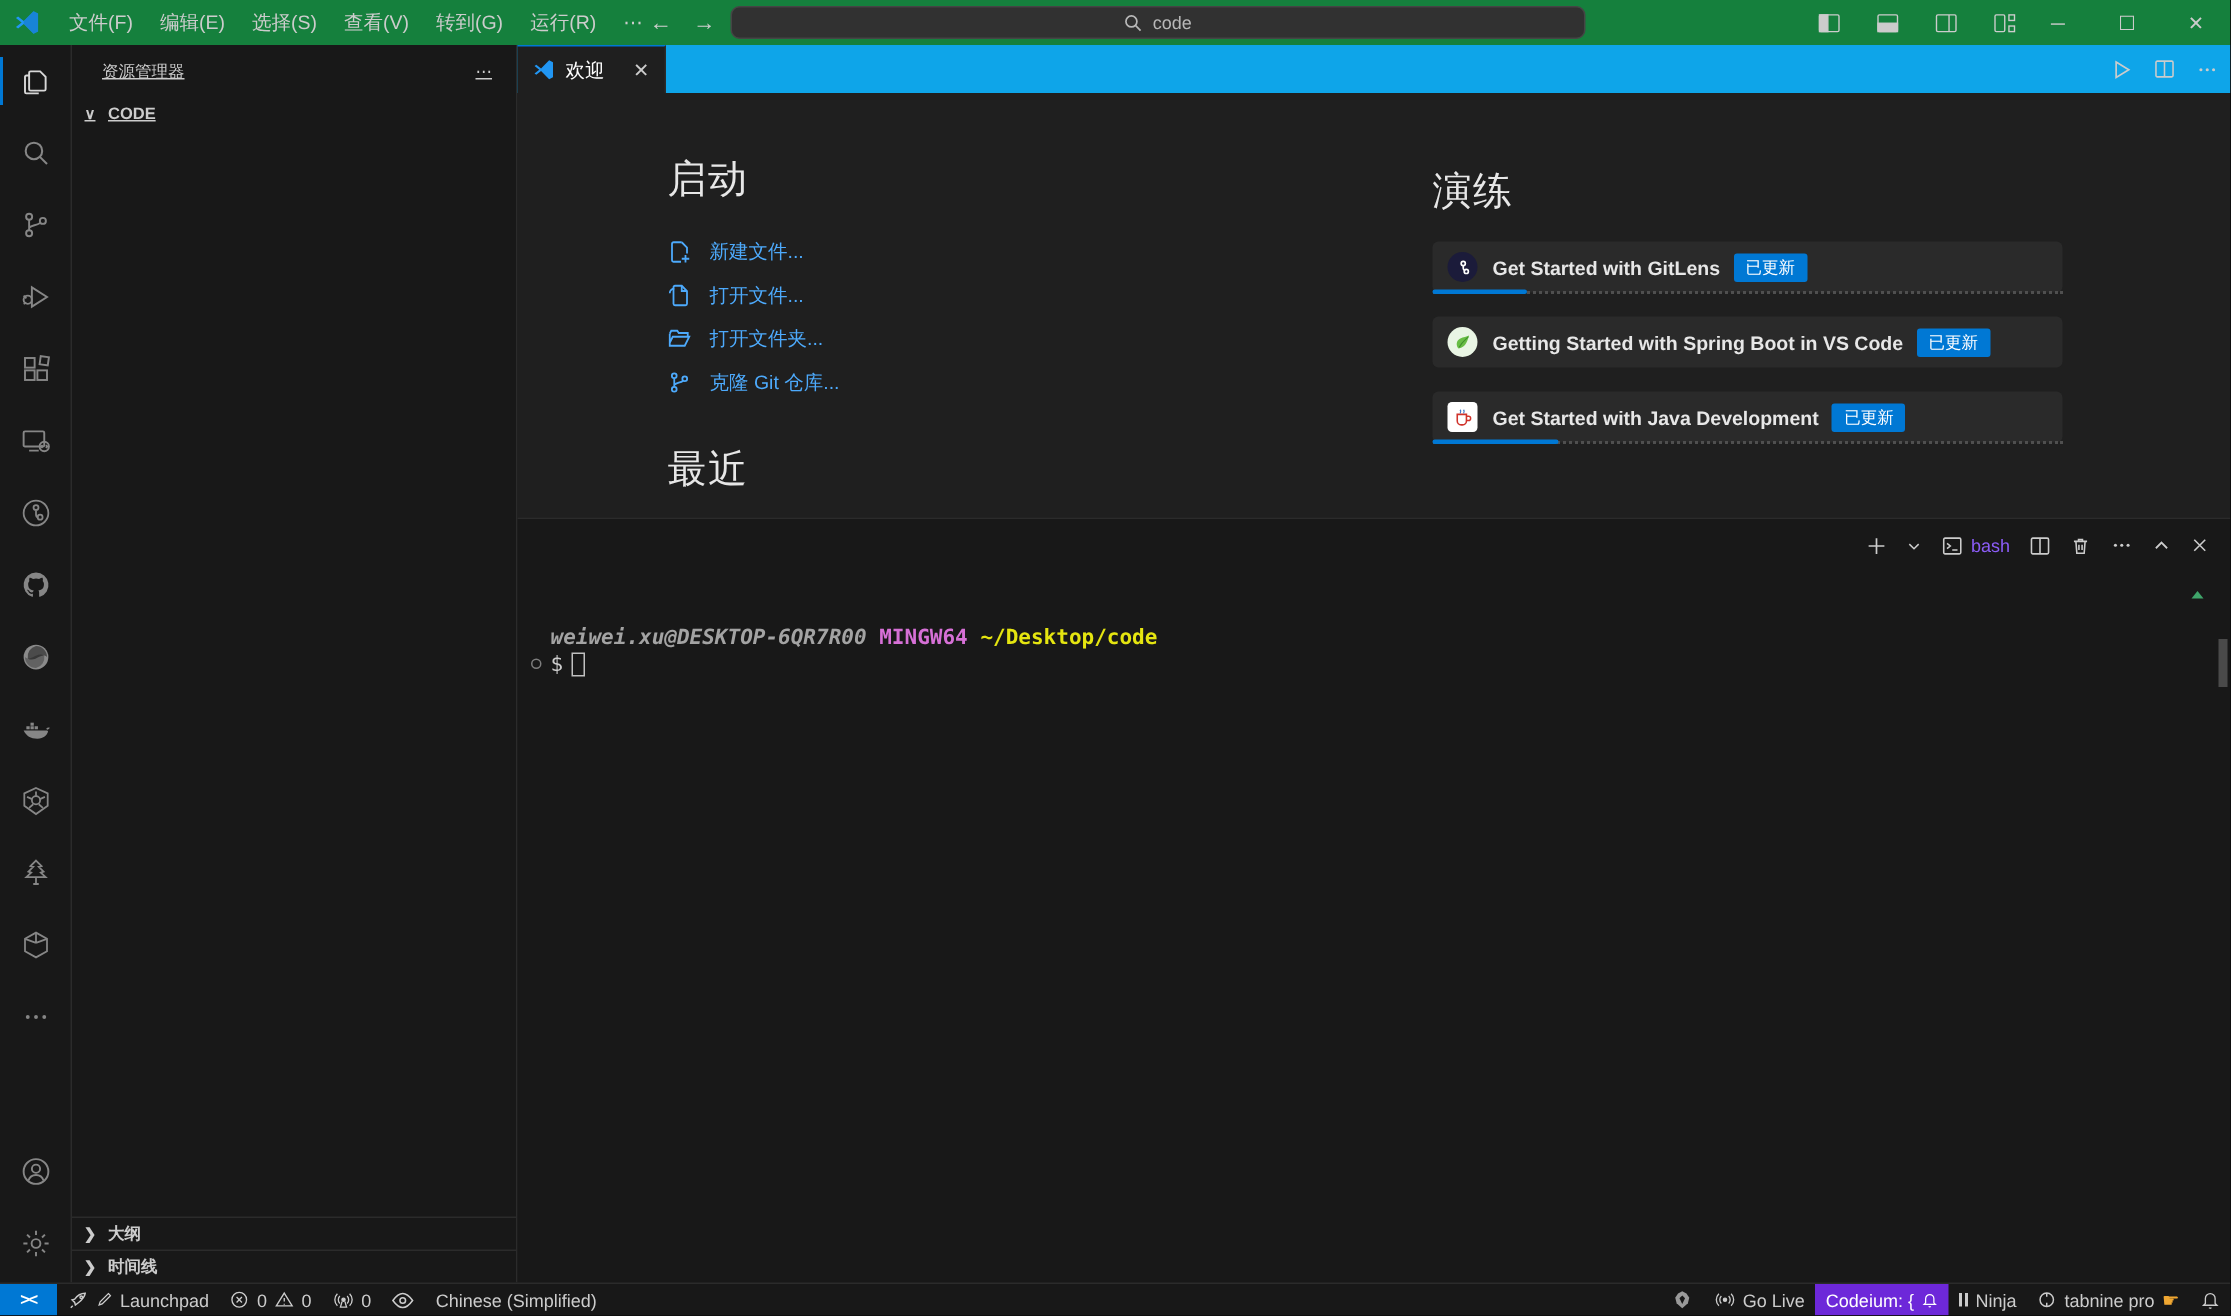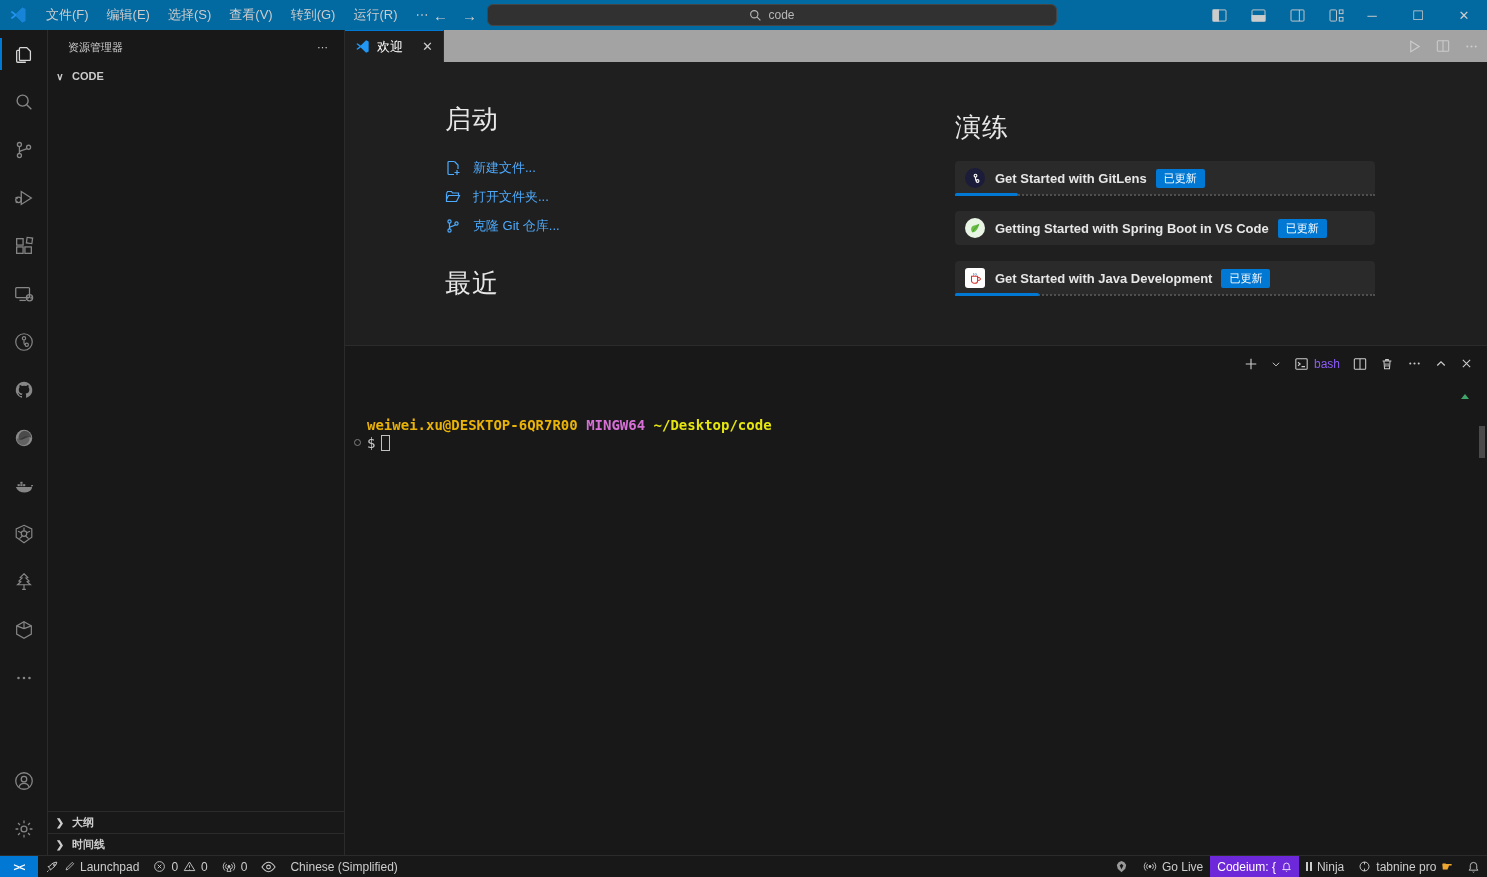--- a/index.html
+++ b/index.html
@@ -5,21 +5,21 @@
   * { margin:0; padding:0; box-sizing:border-box; }
   html,body { background:#000; }
   #app {
     position:relative; width:1487px; height:877px; overflow:hidden;
     background:#1f1f1f; color:#cccccc;
     font-family:"Liberation Sans", sans-serif; font-size:13px;
   }
   svg { display:block; }
 
   
-  .titlebar { position:absolute; top:0; left:0; right:0; height:30px; background:#0369a1; display:flex; align-items:center; z-index:30; }
+  .titlebar { position:absolute; top:0; left:0; right:0; height:30px; background:#15803d; display:flex; align-items:center; z-index:30; }
   .vscode-logo { width:18px; height:18px; margin:0 10px 0 9px; }
   .menu-item { padding:0 9px; height:30px; line-height:30px; color:#cccccc; font-size:13px; cursor:default; }
   .nav-arrows { position:absolute; left:433px; top:0; height:30px; display:flex; align-items:center; gap:14px; color:#cfcfcf; font-size:15px; }
   .search-box {
     position:absolute; left:487px; top:4px; width:570px; height:22px;
     background:#313131; border:1px solid #454545; border-radius:6px;
     display:flex; align-items:center; justify-content:center; gap:6px; color:#b8b8b8; font-size:12px;
   }
   .layout-controls { position:absolute; right:138px; top:0; height:30px; display:flex; align-items:center; gap:13px; }
   .layout-controls .lc { width:26px; height:22px; display:flex; align-items:center; justify-content:center; }
@@ -27,31 +27,31 @@
   .win-btn { width:46px; height:30px; display:flex; align-items:center; justify-content:center; color:#cccccc; font-size:13px; }
 
   
   .activitybar { position:absolute; left:0; top:30px; width:48px; bottom:22px; background:#181818; border-right:1px solid #2b2b2b; }
   .ab-item { width:48px; height:48px; display:flex; align-items:center; justify-content:center; color:#868686; position:relative; }
   .ab-item.active { color:#d7d7d7; }
   .ab-item.active::before { content:""; position:absolute; left:0; top:8px; bottom:8px; width:2px; background:#0078d4; }
   .ab-bottom { position:absolute; bottom:2px; left:0; }
 
   
-  .sidebar { position:absolute; left:48px; top:30px; width:297px; bottom:22px; background:#181818; border-right:1px solid #2b2b2b; }
+  .sidebar { position:absolute; left:48px; top:30px; width:297px; bottom:22px; background:#181818; border-right:1px solid #2b2b2b;text-decoration:underline; }
   .sidebar-header { height:35px; display:flex; align-items:center; padding:0 16px 0 20px; font-size:11px; color:#cccccc; }
   .sidebar-header .spacer { flex:1; }
   .sb-section-row { height:22px; display:flex; align-items:center; gap:4px; padding-left:4px; font-size:11px; font-weight:bold; color:#cccccc; }
   .sb-bottom { position:absolute; bottom:0; left:0; right:0; }
   .sb-bottom .sb-section-row { border-top:1px solid #2b2b2b; height:22px; }
   .chev { color:#cccccc; font-size:10px; width:16px; text-align:center; }
 
   
   .editor-area { position:absolute; left:345px; top:30px; right:0; height:315px; background:#1f1f1f; }
-  .tabbar { position:absolute; top:0; left:0; right:0; height:32px; background:#a3a3a3; display:flex; }
+  .tabbar { position:absolute; top:0; left:0; right:0; height:32px; background:#0ea5e9; display:flex; }
   .tab { height:32px; padding:0 10px 0 10px; background:#1f1f1f; border-top:1px solid #0078d4; border-right:1px solid #2b2b2b; display:flex; align-items:center; gap:7px; color:#ffffff; font-size:13px; }
   .tab .tab-close { color:#cccccc; font-size:13px; margin-left:12px; }
   .editor-actions { position:absolute; right:8px; top:0; height:32px; display:flex; align-items:center; gap:14px; color:#cccccc; }
 
   .welcome { position:absolute; top:32px; left:0; right:0; bottom:0; overflow:hidden; }
   .col-left { position:absolute; left:100px; top:40px; width:470px; }
   .col-right { position:absolute; left:610px; top:48px; width:420px; }
   .w-heading { font-size:26px; font-weight:400; color:#e7e7e7; letter-spacing:1px; }
   .start-list { margin-top:16px; }
   .start-item { display:flex; align-items:center; gap:12px; height:29px; color:#4daafc; font-size:13px; cursor:pointer; }
@@ -68,21 +68,21 @@
 
   
   .panel { position:absolute; left:345px; top:345px; right:0; bottom:22px; background:#181818; border-top:1px solid #2b2b2b; }
   .panel-tabs { position:absolute; top:0; left:20px; height:35px; display:flex; align-items:center; gap:24px; }
   .ptab { font-size:13px; color:#969696; padding:9px 0 7px 0; }
   .ptab.active { color:#e7e7e7; border-bottom:1px solid #0078d4; }
   .panel-actions { position:absolute; right:14px; top:0; height:35px; display:flex; align-items:center; gap:13px; color:#cccccc; }
   .shell-pick { display:flex; align-items:center; gap:5px; font-size:12px; color:#8b5cf6; }
   .terminal { position:absolute; top:60px; left:0; right:0; bottom:0; font-family:"DejaVu Sans Mono", monospace; font-size:14px; line-height:18px; }
   .term-line1 { position:absolute; left:22px; top:10px; font-weight:bold; white-space:pre; }
-  .t-green { color:#eab308; } .t-magenta { color:#d670d6; } .t-yellow { color:#e5e510; }
+  .t-green { color:#a3a3a3;font-style:italic; } .t-magenta { color:#d670d6; } .t-yellow { color:#e5e510; }
   .term-line2 { position:absolute; left:22px; top:28px; color:#cccccc; display:flex; align-items:center; gap:6px; }
   .term-cursor { display:inline-block; width:9px; height:16px; border:1px solid #c0c0c0; }
   .term-gutter-dot { position:absolute; left:9px; top:33px; width:7px; height:7px; border:1px solid #7e7e7e; border-radius:50%; }
   .term-scrollbar { position:absolute; right:2px; top:20px; width:6px; height:32px; background:#4a4a4a; }
   .term-marker { position:absolute; right:18px; top:-12px; width:0; height:0; border-left:4px solid transparent; border-right:4px solid transparent; border-bottom:5px solid #3fa56a; }
 
   
   .statusbar { position:absolute; left:0; right:0; bottom:0; height:22px; background:#181818; border-top:1px solid #2b2b2b; display:flex; align-items:stretch; font-size:12px; color:#cccccc; z-index:40; }
   .sb-item { display:flex; align-items:center; gap:5px; padding:0 7px; white-space:nowrap; }
   .sb-remote { background:#0078d4; color:#ffffff; width:38px; justify-content:center; font-weight:bold; font-size:11px; letter-spacing:-1px; }
@@ -327,20 +327,28 @@
       <div class="col-left">
         <div class="w-heading">启动</div>
         <div class="start-list">
           <div class="start-item">
             <svg width="16" height="16" viewBox="0 0 16 16" fill="none" stroke="#4daafc" stroke-width="1.2">
                 <path d="M9.5 1.5H4a1 1 0 0 0-1 1v11a1 1 0 0 0 1 1h5"></path>
                 <path d="M9.5 1.5L13 5v4"></path>
                 <path d="M12 10v5M9.5 12.5h5"></path>
               </svg>
             <span>新建文件...</span>
+          </div>
+          <div class="start-item">
+            <svg width="16" height="16" viewBox="0 0 16 16" fill="none" stroke="#4daafc" stroke-width="1.2">
+                <path d="M9.5 1.5H5a1 1 0 0 0-1 1v11a1 1 0 0 0 1 1h7a1 1 0 0 0 1-1V5z"></path>
+                <path d="M9.5 1.5V5H13"></path>
+                <path d="M1.5 6.5c0-2 1.5-3 3-3"></path>
+              </svg>
+            <span>打开文件...</span>
           </div>
           <div class="start-item">
             <svg width="16" height="16" viewBox="0 0 16 16" fill="none" stroke="#4daafc" stroke-width="1.2">
                 <path d="M1.5 4.5v8h10l3-6h-11l-2 4"></path>
                 <path d="M1.5 4.5l1-2h4l1 1.5h6v2"></path>
               </svg>
             <span>打开文件夹...</span>
           </div>
           <div class="start-item">
             <svg width="16" height="16" viewBox="0 0 16 16" fill="none" stroke="#4daafc" stroke-width="1.2">

